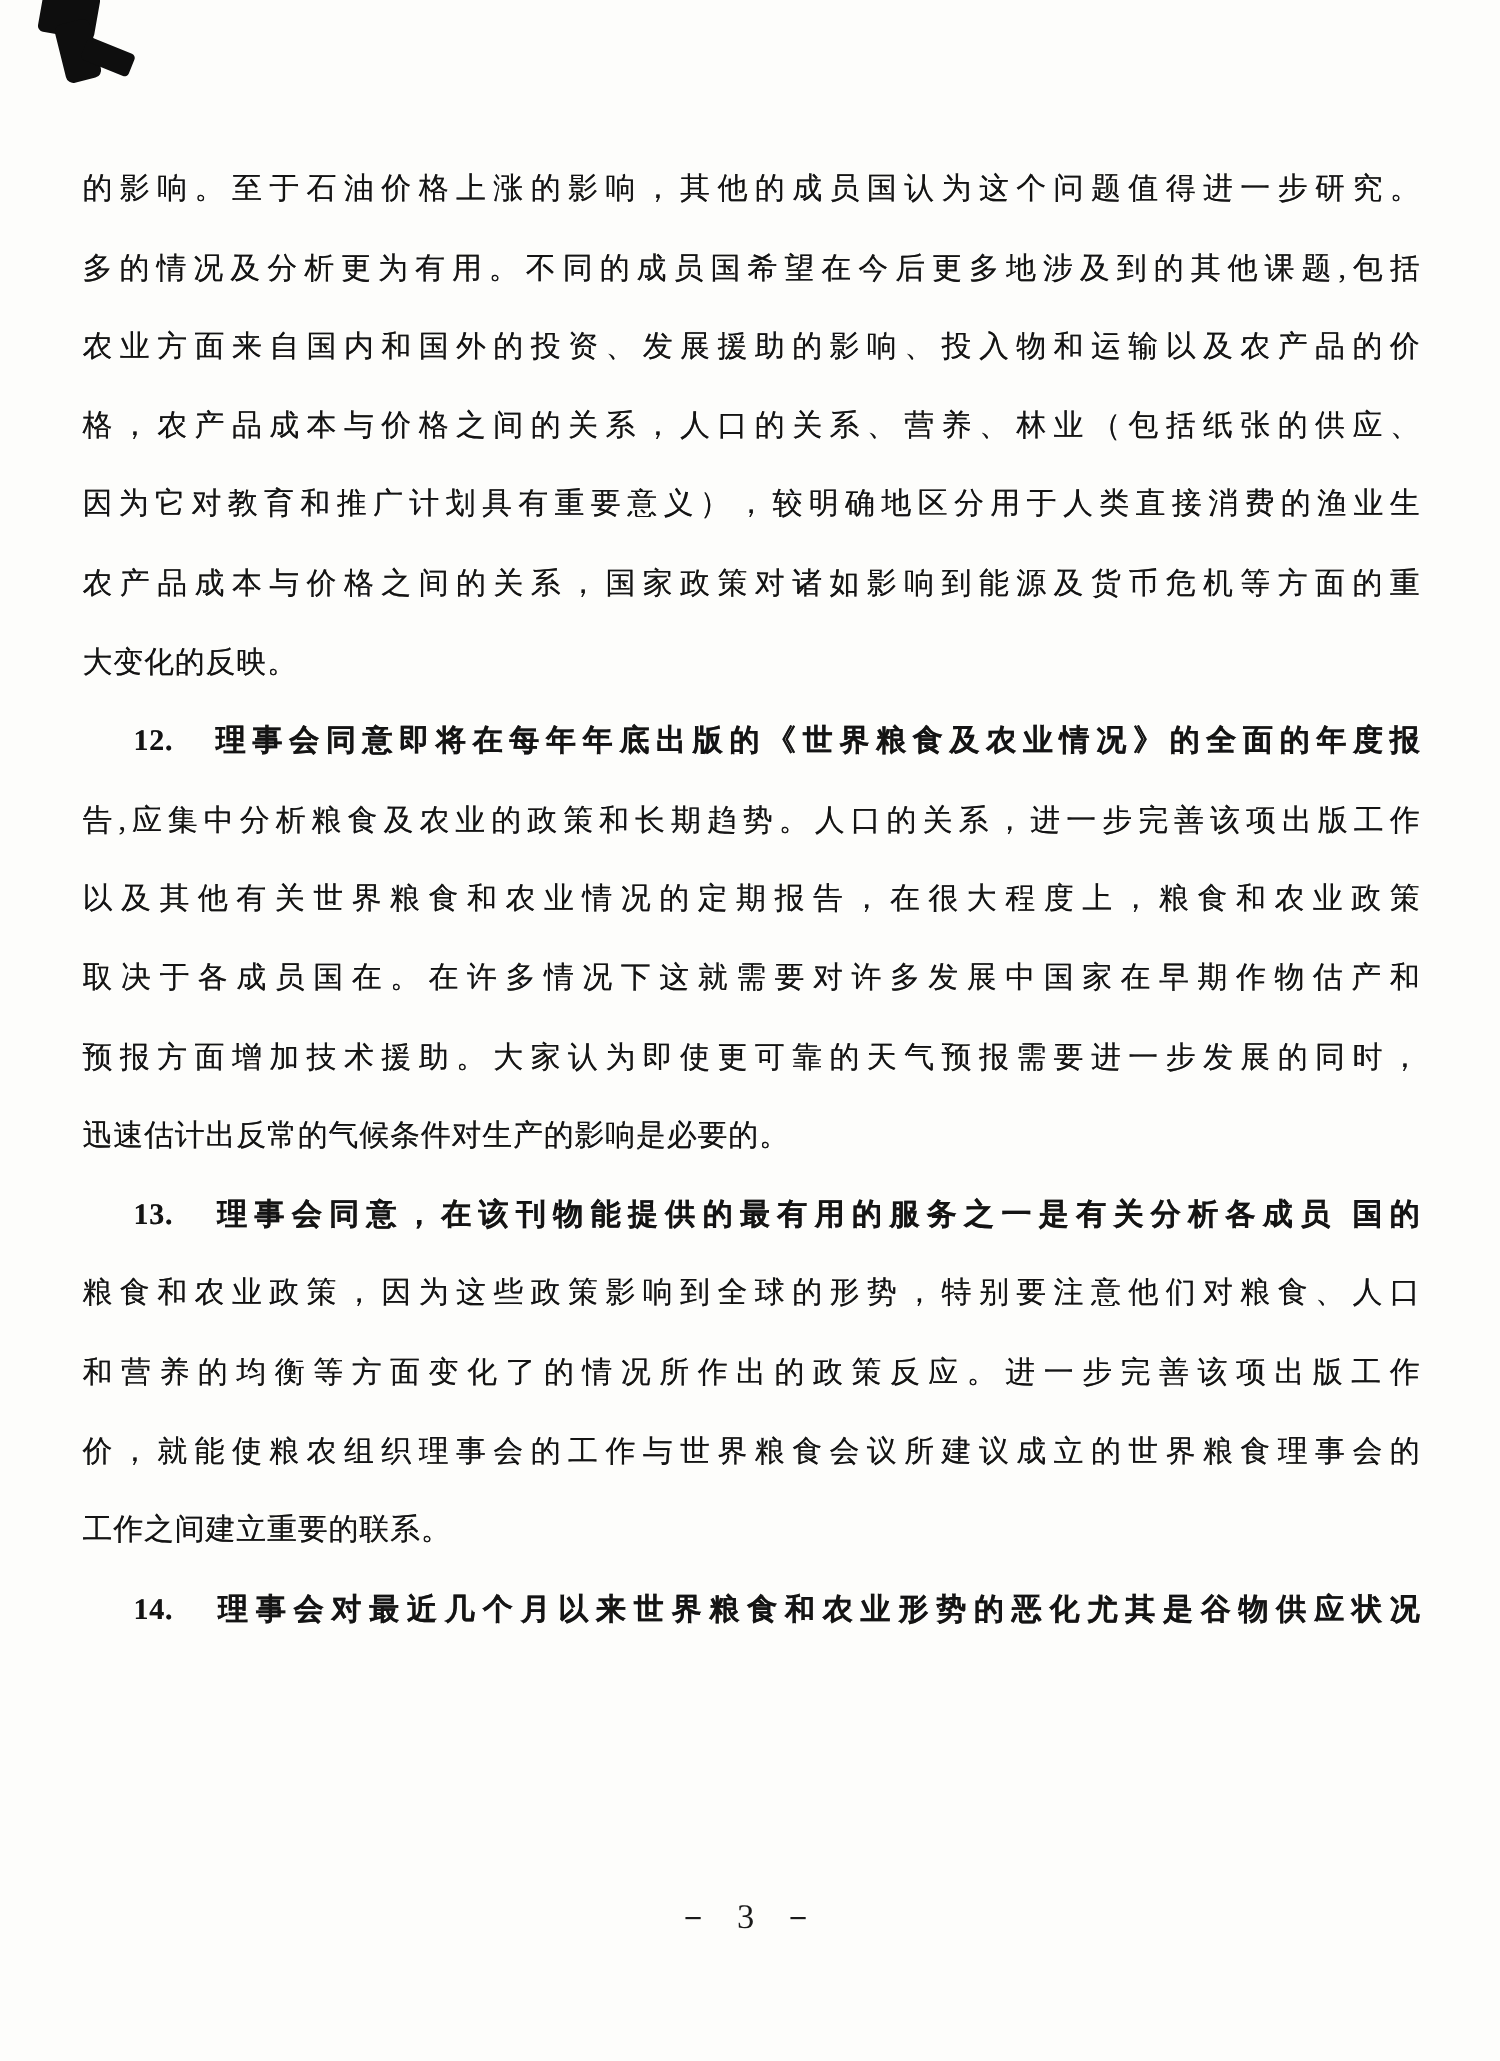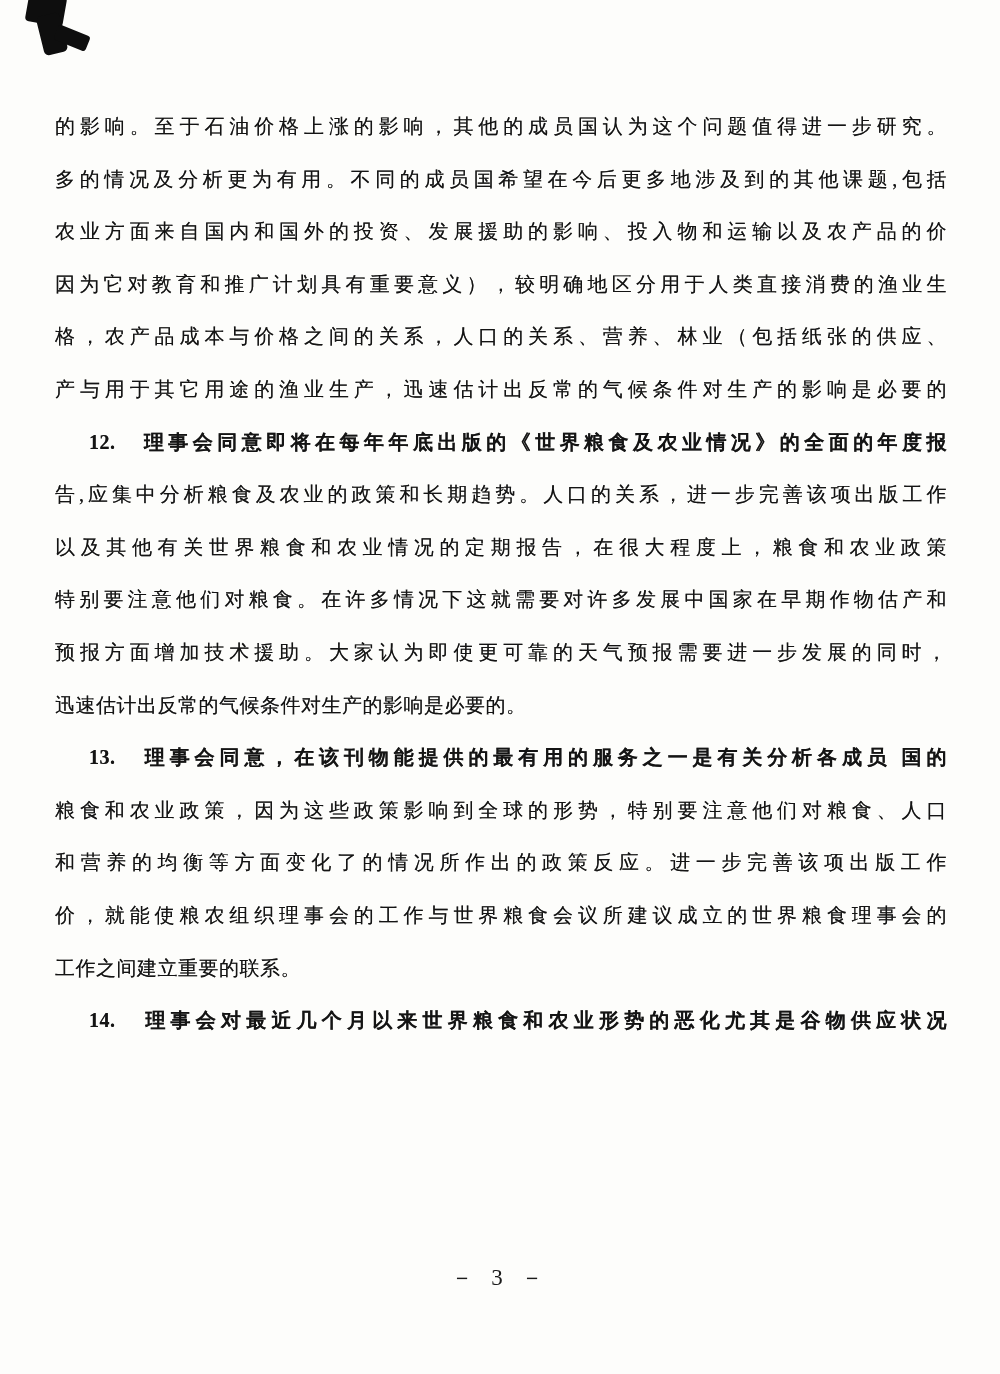--- a/index.html
+++ b/index.html
@@ -60,27 +60,28 @@
 <div class="page">
 
   <div class="scan-mark mark-a"></div>
   <div class="scan-mark mark-b"></div>
   <div class="scan-mark mark-c"></div>
 
   <div class="text-block" id="text-block">
       <div class="line just">的影响。至于石油价格上涨的影响，其他的成员国认为这个问题值得进一步研究。</div>
       <div class="line just">多的情况及分析更为有用。不同的成员国希望在今后更多地涉及到的其他课题,包括</div>
       <div class="line just">农业方面来自国内和国外的投资、发展援助的影响、投入物和运输以及农产品的价</div>
+      <div class="line just">格，农产品成本与价格之间的关系，人口的关系、营养、林业（包括纸张的供应、</div>
       <div class="line just">因为它对教育和推广计划具有重要意义），较明确地区分用于人类直接消费的渔业生</div>
-      <div class="line just">格，农产品成本与价格之间的关系，人口的关系、营养、林业（包括纸张的供应、</div>
-      <div class="line just">产与用于其它用途的渔业生产，迅速估计出反常的气候条件对生产的影响是必要的</div>
+      <div class="line just">农产品成本与价格之间的关系，国家政策对诸如影响到能源及货币危机等方面的重</div>
+      <div class="line end">大变化的反映。</div>
       <div class="line just indent">12.　理事会同意即将在每年年底出版的《世界粮食及农业情况》的全面的年度报</div>
       <div class="line just">告,应集中分析粮食及农业的政策和长期趋势。人口的关系，进一步完善该项出版工作</div>
       <div class="line just">以及其他有关世界粮食和农业情况的定期报告，在很大程度上，粮食和农业政策</div>
-      <div class="line just">特别要注意他们对粮食。在许多情况下这就需要对许多发展中国家在早期作物估产和</div>
+      <div class="line just">取决于各成员国在。在许多情况下这就需要对许多发展中国家在早期作物估产和</div>
       <div class="line just">预报方面增加技术援助。大家认为即使更可靠的天气预报需要进一步发展的同时，</div>
       <div class="line end">迅速估计出反常的气候条件对生产的影响是必要的。</div>
       <div class="line just indent">13.　理事会同意，在该刊物能提供的最有用的服务之一是有关分析各成员 国的</div>
       <div class="line just">粮食和农业政策，因为这些政策影响到全球的形势，特别要注意他们对粮食、人口</div>
       <div class="line just">和营养的均衡等方面变化了的情况所作出的政策反应。进一步完善该项出版工作</div>
       <div class="line just">价，就能使粮农组织理事会的工作与世界粮食会议所建议成立的世界粮食理事会的</div>
       <div class="line end">工作之间建立重要的联系。</div>
       <div class="line just indent">14.　理事会对最近几个月以来世界粮食和农业形势的恶化尤其是谷物供应状况</div>
     </div>
 

